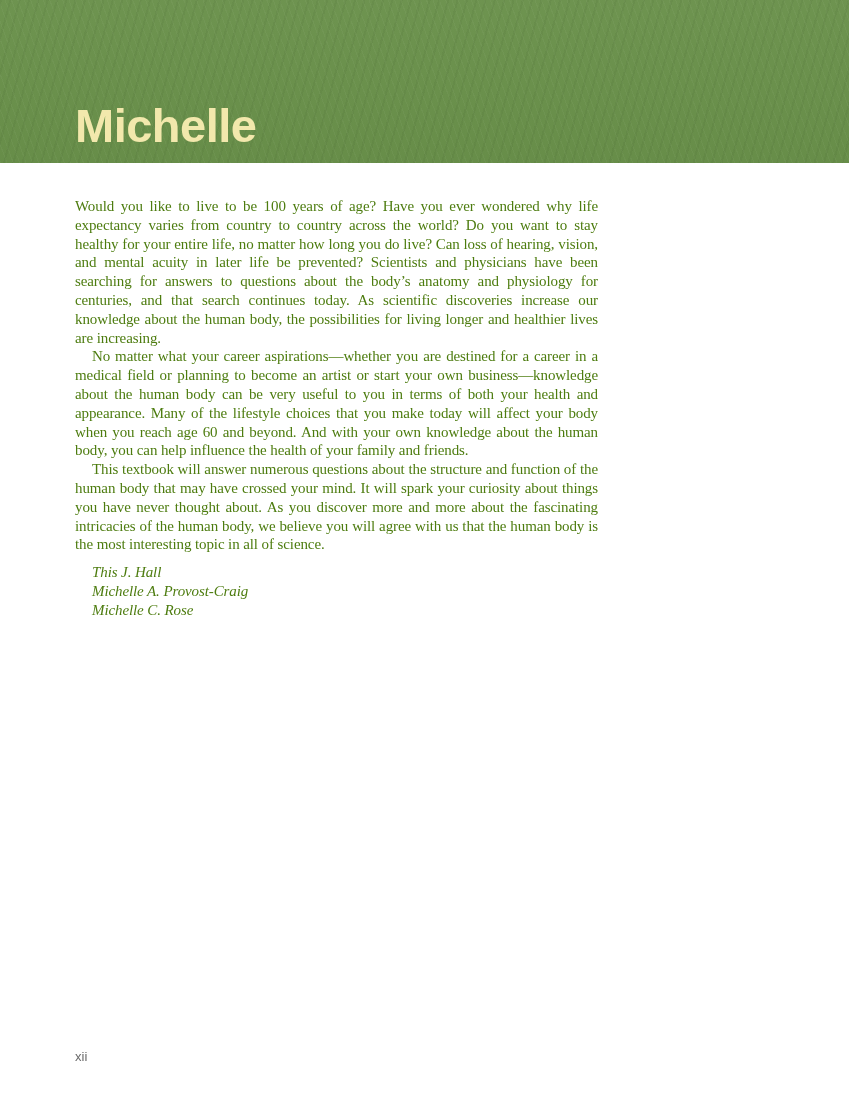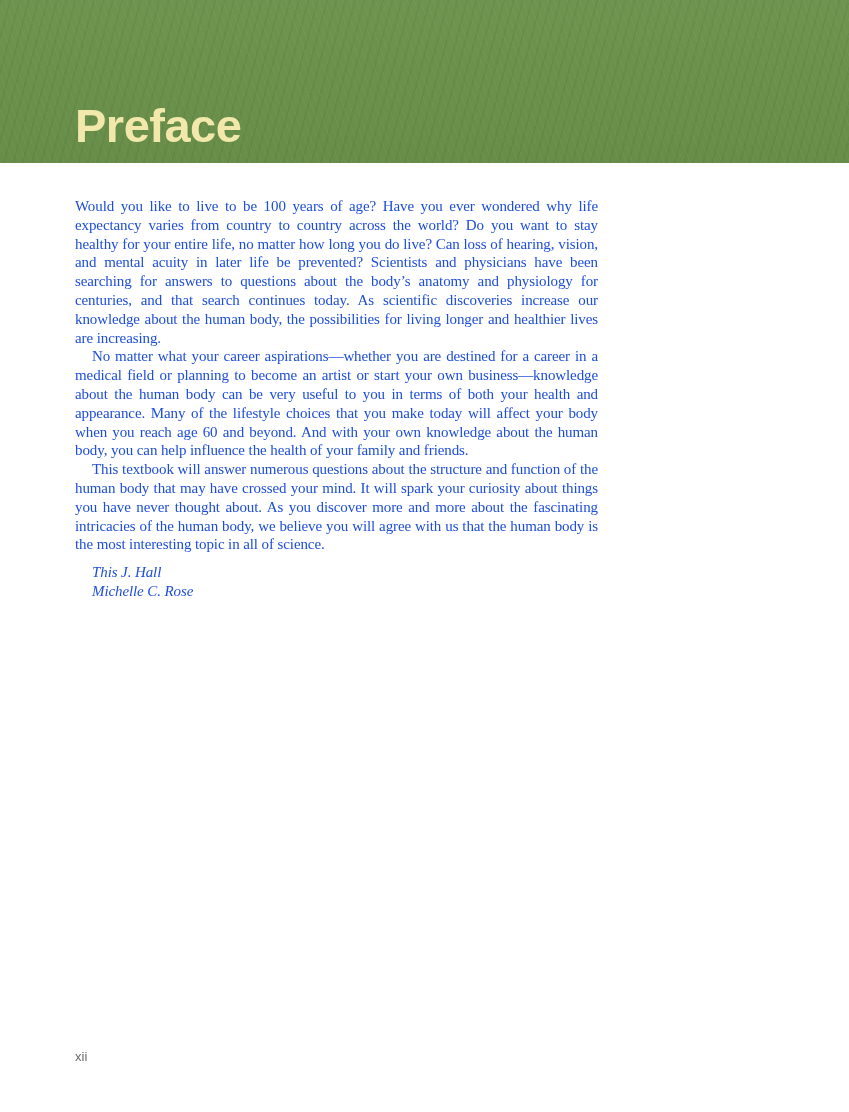--- a/index.html
+++ b/index.html
@@ -35,21 +35,21 @@
     letter-spacing: -0.5px;
     color: #F2E8AC;
   }
 
   
   .body-col {
     position: absolute;
     left: 75px;
     top: 197px;
     width: 523px;
-    color: #1d4ed8;
+    color: #4d7c0f;
     font-size: 15px;
     line-height: 18.8px;
     letter-spacing: -0.1px;
   }
   .body-col p {
     margin: 0;
     text-align: justify;
   }
   .body-col p.indent { text-indent: 17px; }
 
@@ -67,27 +67,28 @@
     top: 1049px;
     font-family: "Liberation Sans", sans-serif;
     font-size: 13px;
     color: #6b6b6b;
   }
 </style>
 </head>
 <body>
 
 <div class="band">
-  <h1>Preface</h1>
+  <h1>Michelle</h1>
 </div>
 
 <div class="body-col">
   <p>Would you like to live to be 100 years of age? Have you ever wondered why life expectancy varies from country to country across the world? Do you want to stay healthy for your entire life, no matter how long you do live? Can loss of hearing, vision, and mental acuity in later life be prevented? Scientists and physicians have been searching for answers to questions about the body’s anatomy and physiology for centuries, and that search continues today. As scientific discoveries increase our knowledge about the human body, the possibilities for living longer and healthier lives are increasing.</p>
   <p class="indent">No matter what your career aspirations—whether you are destined for a career in a medical field or planning to become an artist or start your own business—knowledge about the human body can be very useful to you in terms of both your health and appearance. Many of the lifestyle choices that you make today will affect your body when you reach age 60 and beyond. And with your own knowledge about the human body, you can help influence the health of your family and friends.</p>
   <p class="indent">This textbook will answer numerous questions about the structure and function of the human body that may have crossed your mind. It will spark your curiosity about things you have never thought about. As you discover more and more about the fascinating intricacies of the human body, we believe you will agree with us that the human body is the most interesting topic in all of science.</p>
 
   <div class="authors">
     <div class="author">This J. Hall</div>
+    <div class="author">Michelle A. Provost-Craig</div>
     <div class="author">Michelle C. Rose</div>
   </div>
 </div>
 
 <div class="folio">xii</div>
 
 </body></html>

